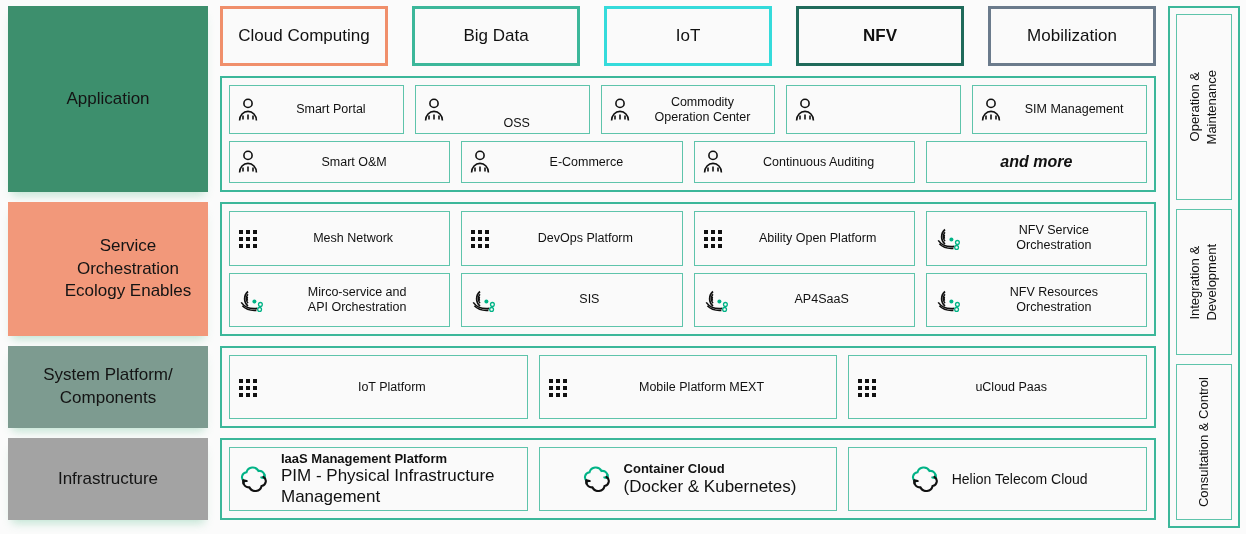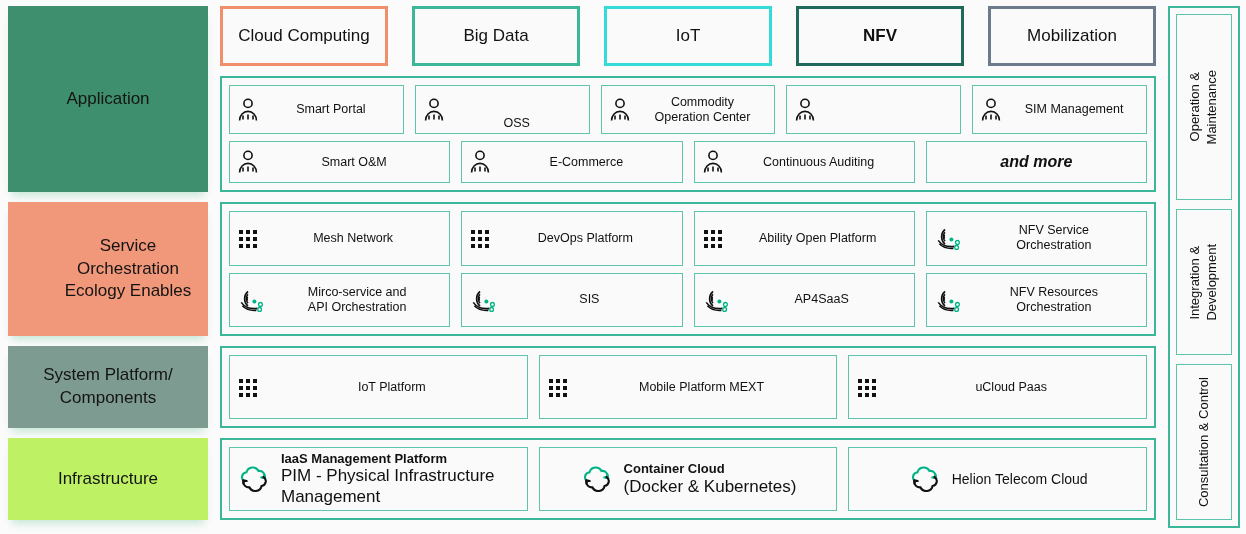--- a/index.html
+++ b/index.html
@@ -463,21 +463,21 @@
                   <rect x="16" y="16" width="4" height="4" fill="#111"></rect>
                 </svg>
                 <span class="lbl" style="white-space: nowrap;">uCloud Paas</span>
               </div>
             </div>
         </div>
       </div>
     </div>
 
     <div class="tier tier-inf">
-      <div class="tier-label lab-infra" style="background: #bef264; white-space: pre-line;">Infrastructure</div>
+      <div class="tier-label lab-infra" style="background: #a3a3a3; white-space: pre-line;">Infrastructure</div>
       <div class="tier-body">
         <div class="panel" style="flex:1 1 auto;">
           <div class="cards">
               <div class="card card-infra">
                 <svg class="ico" width="34" height="26" viewBox="0 0 34 26">
                   <path d="M7.5 15.5 A5 5 0 0 1 9.5 6.2 A6.5 6.5 0 0 1 21.5 5.0 A5.2 5.2 0 0 1 27.4 11.6" fill="none" stroke="#00b386" stroke-width="2.1" stroke-linecap="round"></path>
                   <path d="M27.4 8.6 L27.8 12.2 L24.3 11.4" fill="none" stroke="#00b386" stroke-width="2.1" stroke-linecap="round" stroke-linejoin="round"></path>
                   <path d="M26.4 10.8 A5 5 0 0 1 24.6 20.0 A6.5 6.5 0 0 1 12.4 21.3 A5.2 5.2 0 0 1 6.6 14.8" fill="none" stroke="#111" stroke-width="2.1" stroke-linecap="round"></path>
                   <path d="M6.5 17.7 L6.2 14.2 L9.7 15.0" fill="none" stroke="#111" stroke-width="2.1" stroke-linecap="round" stroke-linejoin="round"></path>
                 </svg>

